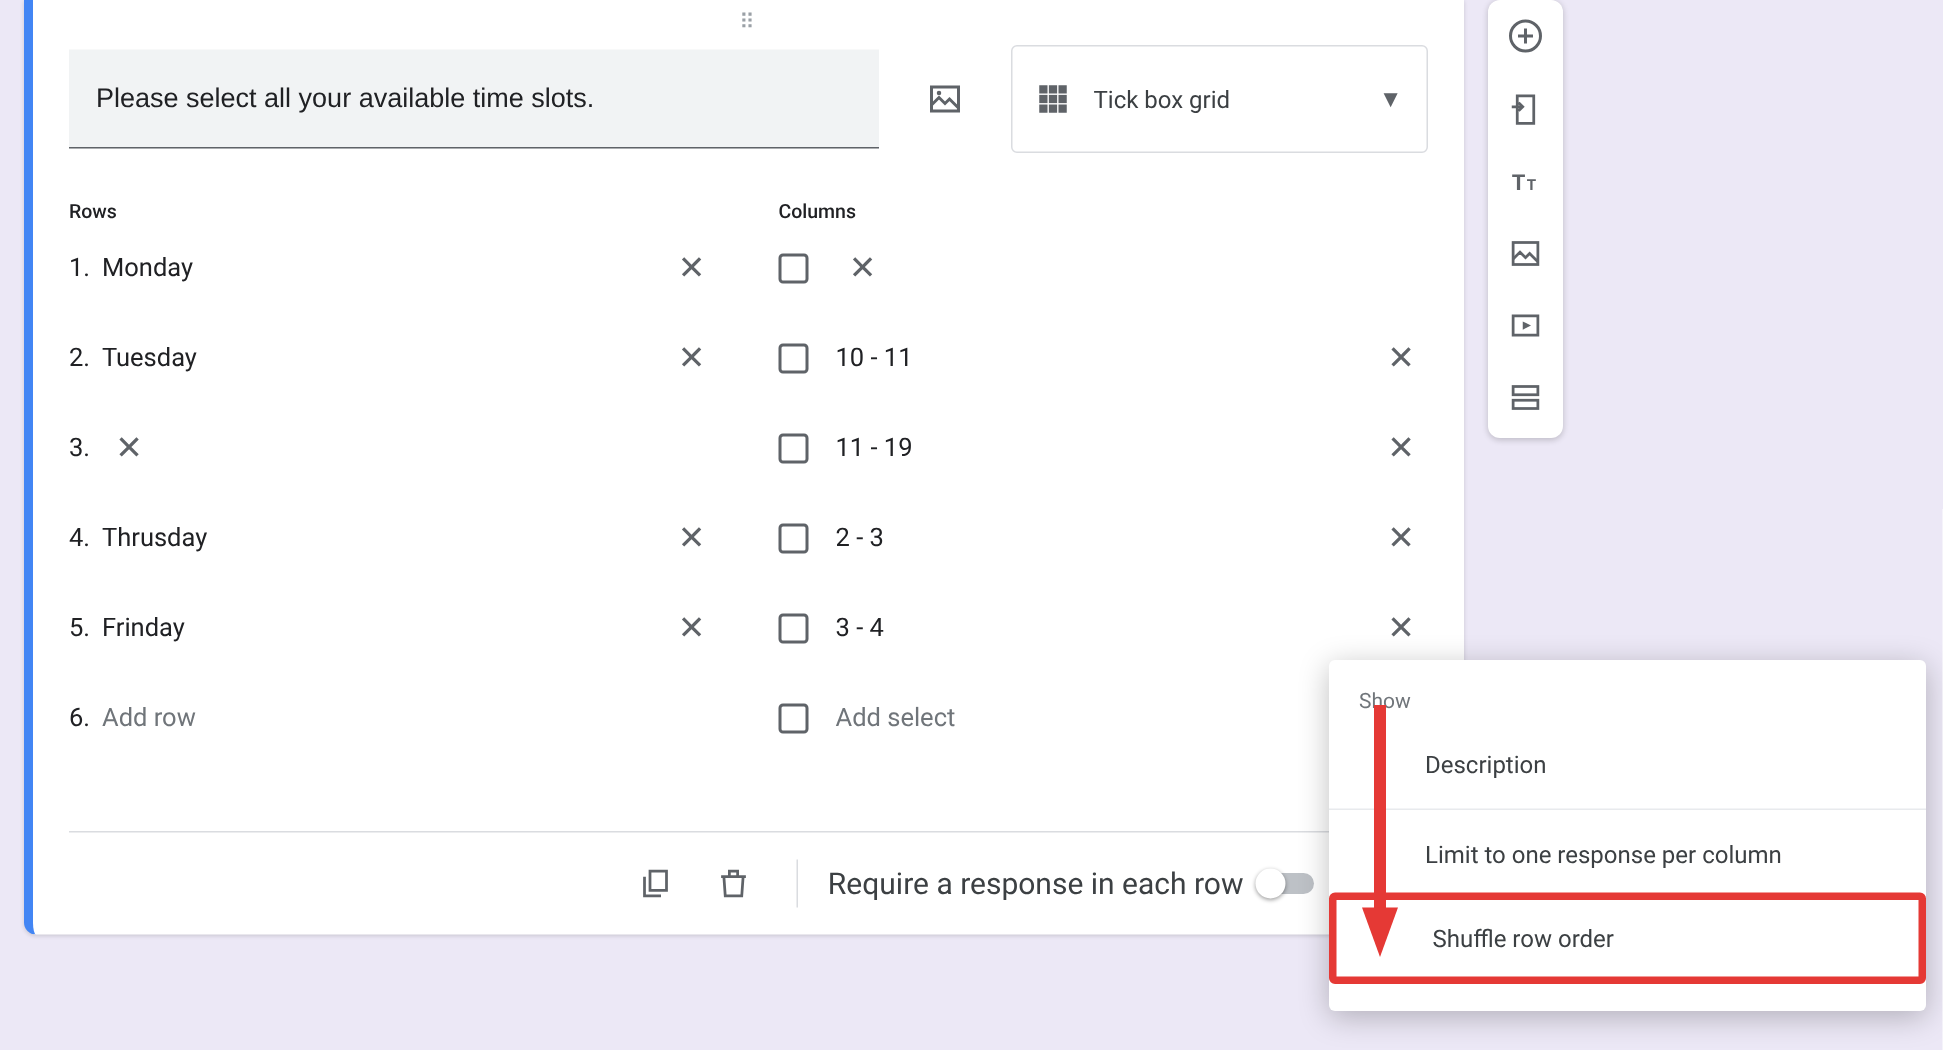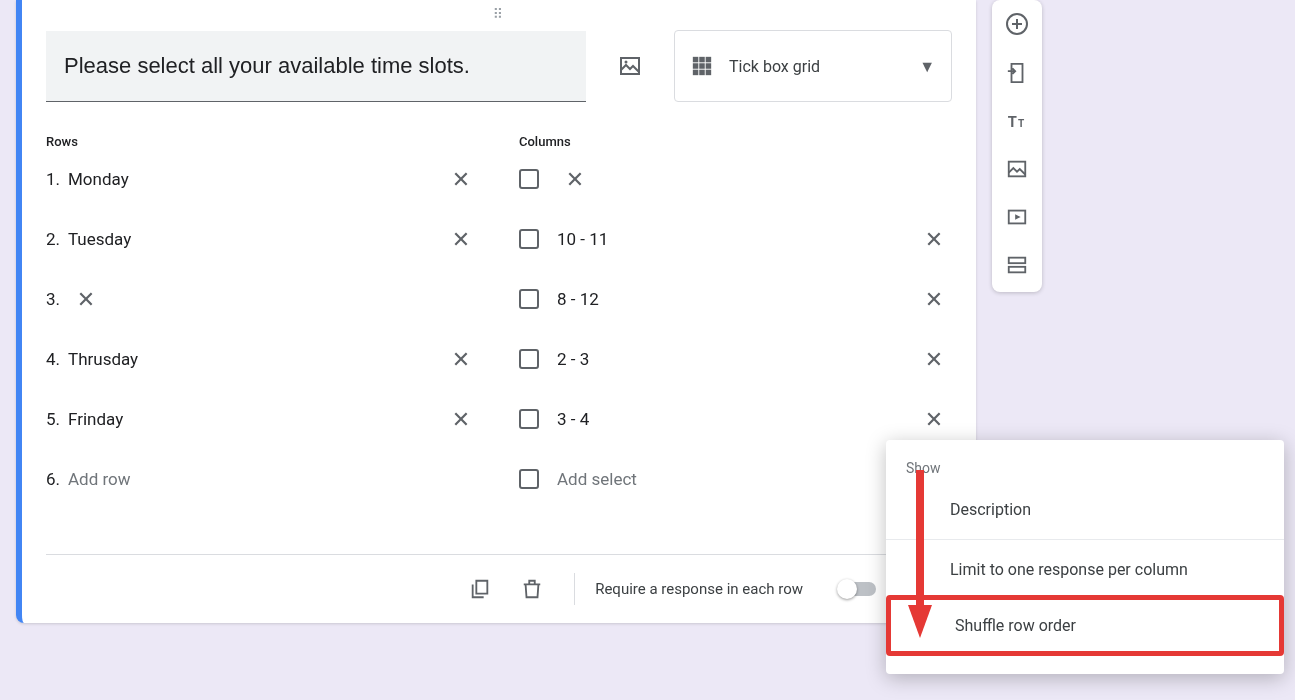--- a/index.html
+++ b/index.html
@@ -38,21 +38,21 @@
     align-items: center;
     gap: 20px;
     margin-top: 12px;
   }
   .q-input {
     flex: 0 0 540px;
     background: #f1f3f4;
     border: none;
     border-bottom: 1px solid #5f6368;
     padding: 22px 18px;
-    font-size: 22px;
+    font-size: 18px;
     color: #202124;
     outline: none;
   }
   .img-btn { width:48px; height:48px; display:flex;align-items:center;justify-content:center;color:#5f6368;cursor:pointer;border-radius:50%; }
   .type-sel {
     flex: 1;
     border: 1px solid #dadce0;
     border-radius: 4px;
     height: 72px;
     display: flex;
@@ -78,21 +78,21 @@
   }
 
   .divider { position:absolute; left:24px; right:24px; bottom:68px; height:1px; background:#dadce0; }
   .footer {
     position:absolute; left:0; right:0; bottom:0; height:68px;
     display:flex; align-items:center; justify-content:flex-end;
     padding-right:30px; gap:8px;
   }
   .fbtn { width:44px;height:44px;display:flex;align-items:center;justify-content:center;color:#5f6368;cursor:pointer;border-radius:50%; }
   .vbar { width:1px;height:32px;background:#dadce0;margin:0 12px; }
-  .req-lbl { font-size:15px;color:#3c4043;margin-right:28px; }
+  .req-lbl { font-size:20px;color:#3c4043;margin-right:2px; }
   .toggle {
     width:37px;height:14px;background:#bdc1c6;border-radius:10px;position:relative;cursor:pointer;margin-right:18px;
   }
   .toggle::after {
     content:"";position:absolute;top:-3px;left:-2px;width:20px;height:20px;border-radius:50%;background:#fff;
     box-shadow:0 1px 3px rgba(0,0,0,.4);
   }
 
   
   .sidebar {
@@ -191,21 +191,21 @@
           <span class="cb"></span>
           <span class="x-btn">✕</span>
         </div>
       <div class="line">
           <span class="cb"></span>
           <span class="txt">10 - 11</span>
           <span class="x-btn">✕</span>
         </div>
       <div class="line">
           <span class="cb"></span>
-          <span class="txt">8 - 12</span>
+          <span class="txt">11 - 19</span>
           <span class="x-btn">✕</span>
         </div>
       <div class="line">
           <span class="cb"></span>
           <span class="txt">2 - 3</span>
           <span class="x-btn">✕</span>
         </div>
       <div class="line">
           <span class="cb"></span>
           <span class="txt">3 - 4</span>

